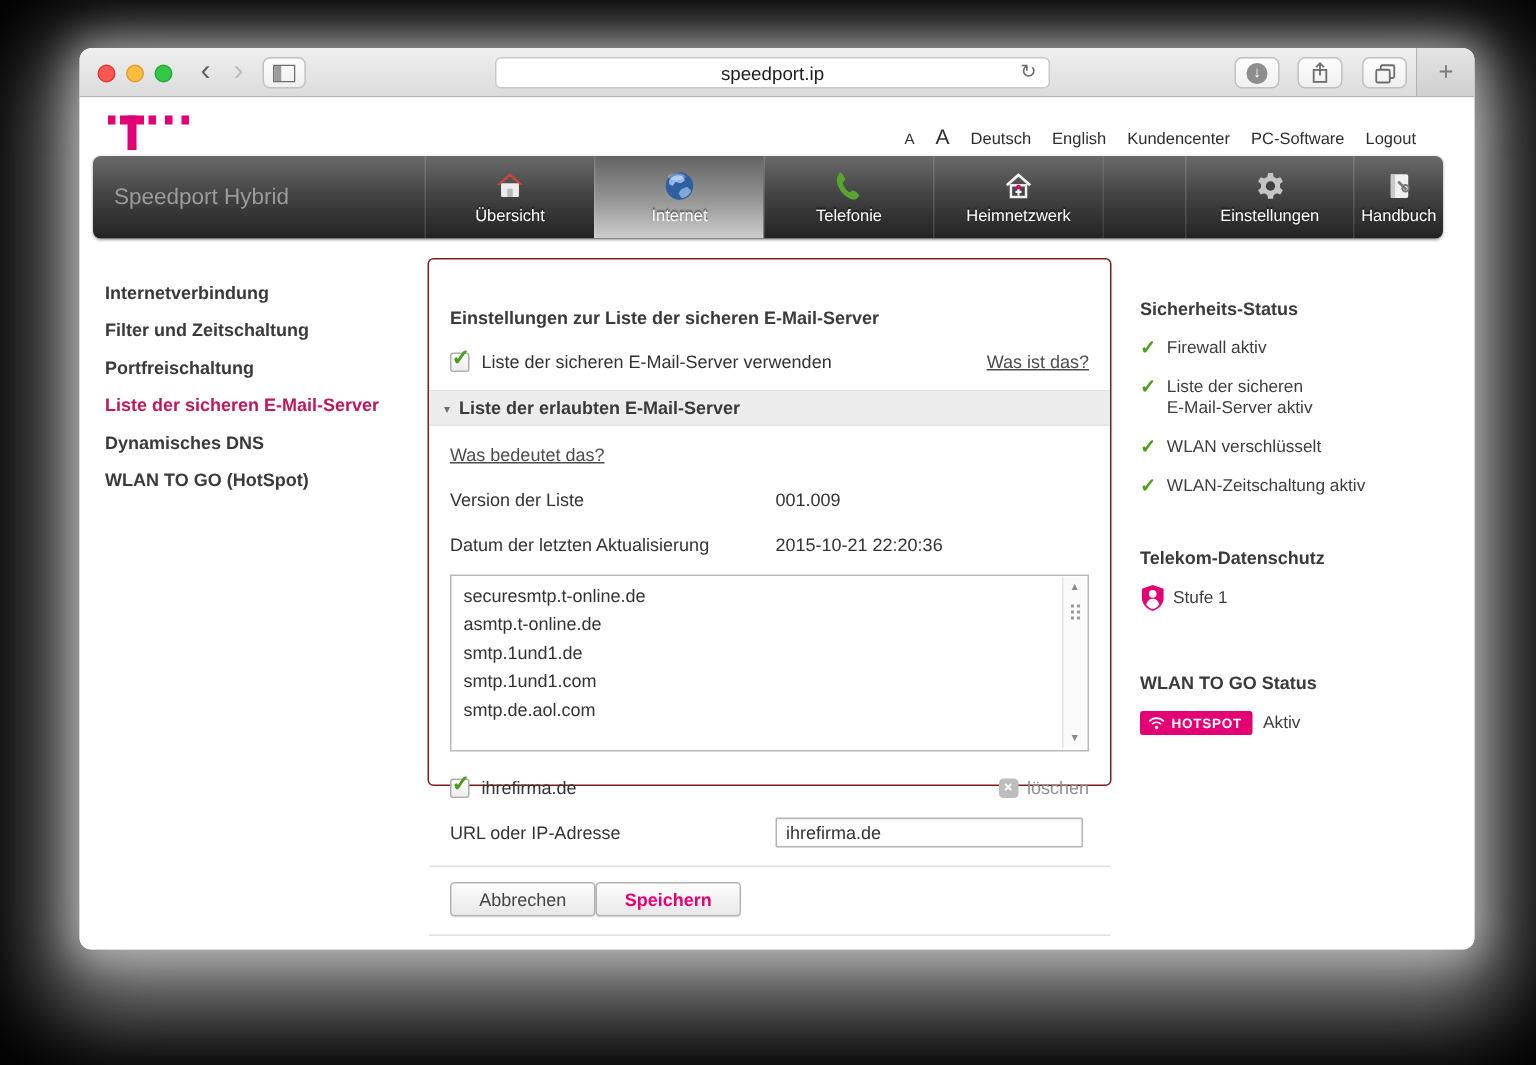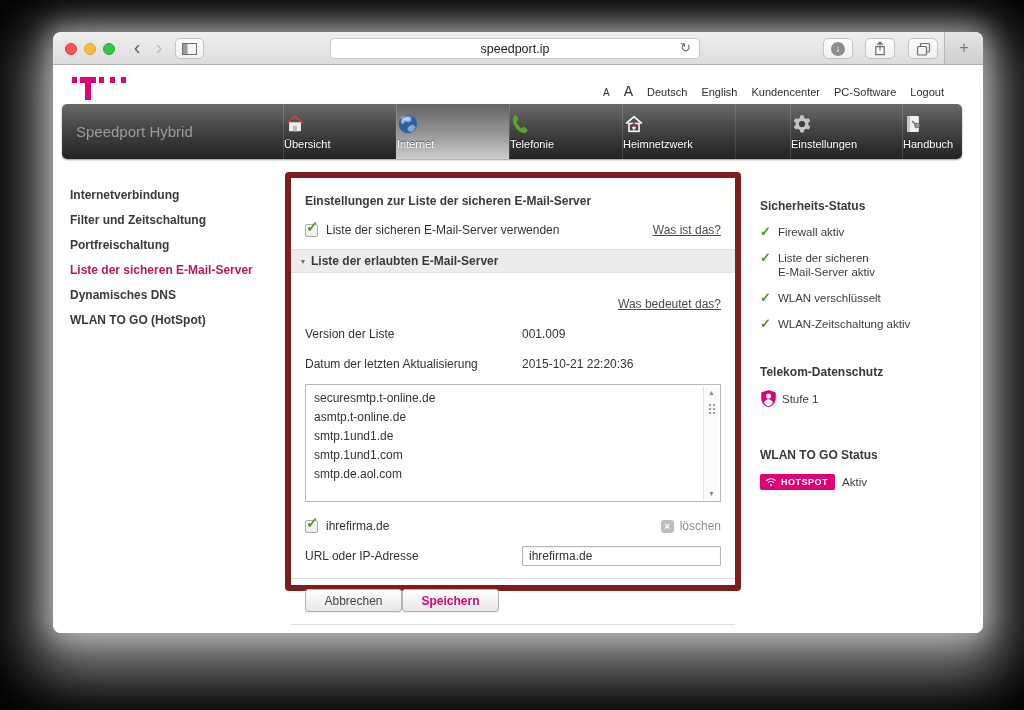--- a/index.html
+++ b/index.html
@@ -47,46 +47,46 @@
 
   .header-links { position:absolute; top:18px; right:39px; display:flex; align-items:baseline; gap:14px; font-size:11px; color:#2e2e2e; }
   .header-links .fsmall { font-size:10px; } .header-links .flarge { font-size:14px; }
   .header-links span { cursor:default; }
 
   
   .navbar { position:absolute; left:9px; top:39px; width:900px; height:55px; border-radius:5px;
             background:linear-gradient(#6a6a6a,#454545 45%,#232323); display:flex; overflow:hidden;
             box-shadow:0 1px 2px rgba(0,0,0,.4); }
   .brand { width:221px; display:flex; align-items:center; padding-left:14px; color:#9b9b9b; font-size:15px; }
-  .tab { width:113px; border-left:1px solid rgba(255,255,255,.14); display:flex; flex-direction:column; align-items:flex-start; justify-content:center; gap:3px; cursor:pointer; }
+  .tab { width:113px; border-left:1px solid rgba(255,255,255,.14); display:flex; flex-direction:column; align-items:center; justify-content:center; gap:3px; cursor:pointer; }
   .tab .lbl { color:#fff; font-size:11px; text-shadow:0 -1px 1px rgba(0,0,0,.6); }
   .tab.active { background:linear-gradient(#636363,#979797 55%,#cdcdcd); }
   .nav-gap { width:55px; border-left:1px solid rgba(255,255,255,.10); }
   .tab.einstellungen { width:112px; } .tab.handbuch { width:60px; }
   .tab svg { display:block; }
 
   
   .leftmenu { position:absolute; left:17px; top:123px; width:205px; }
   .leftmenu .mi { font-size:12px; font-weight:bold; color:#3a3a3a; margin-bottom:11px; cursor:pointer; }
   .leftmenu .mi.active { color:#be185d; }
 
-  .panel { position:absolute; left:232px; top:107px; width:456px; height:419px; background:#fff;
-           border:6px solid #7f1d1d; border-radius:4px; padding:0 14px; font-size:12px; color:#333; }
+  .panel { position:absolute; left:232px; top:107px; width:456px; height:352px; background:#fff;
+           border:1px solid #7f1d1d; border-radius:4px; padding:16px 14px; font-size:12px; color:#333; }
   .p-title { margin-top:16px; font-weight:bold; color:#3a3a3a; }
   .row { display:flex; align-items:center; }
   .row1 { margin-top:15px; }
   .grow { flex:1; }
   .cb { position:relative; width:13px; height:13px; border:1px solid #aeaeae; border-radius:2px; background:linear-gradient(#fff,#ededed); margin-right:8px; flex:none; }
   .cb .ck { position:absolute; left:0px; top:-7px; color:#4a9e1c; font-size:15px; font-weight:bold; }
   .hlink { color:#4c4c4c; text-decoration:underline; cursor:pointer; }
   .divider { border-top:1px solid #e0e0e0; margin:12px -14px 0; }
   .section-bar { margin:0 -14px; background:#ececec; border-bottom:1px solid #e2e2e2; padding:4px 14px 4px 10px; display:flex; align-items:center; gap:6px; }
   .section-bar .tri { color:#6d6d6d; font-size:8px; }
   .section-bar .st { font-weight:bold; color:#3a3a3a; }
-  .linkrow { margin-top:24px; text-align:right; }
+  .linkrow { margin-top:12px; text-align:left; }
   .kv { margin-top:16px; display:flex; }
   .kv .k { width:217px; flex:none; }
   .listbox { position:relative; margin-top:13px; height:118px; border:1px solid #b9b9b9; background:#fff; overflow:hidden; padding:4px 24px 0 8px; }
   .listbox .line { line-height:19px; white-space:nowrap; }
   .sbar { position:absolute; top:1px; right:1px; bottom:1px; width:16px; background:#fbfbfb; border-left:1px solid #e4e4e4; }
   .sbar .up, .sbar .dn { position:absolute; left:0; right:0; text-align:center; font-size:7px; color:#8a8a8a; }
   .sbar .up { top:3px; } .sbar .dn { bottom:3px; }
   .grip { position:absolute; left:5px; top:18px; width:2px; height:2px; background:#9a9a9a;
           box-shadow:4px 0 #9a9a9a, 0 4px #9a9a9a, 4px 4px #9a9a9a, 0 8px #9a9a9a, 4px 8px #9a9a9a; }
   .rowcb2 { margin-top:17px; }

